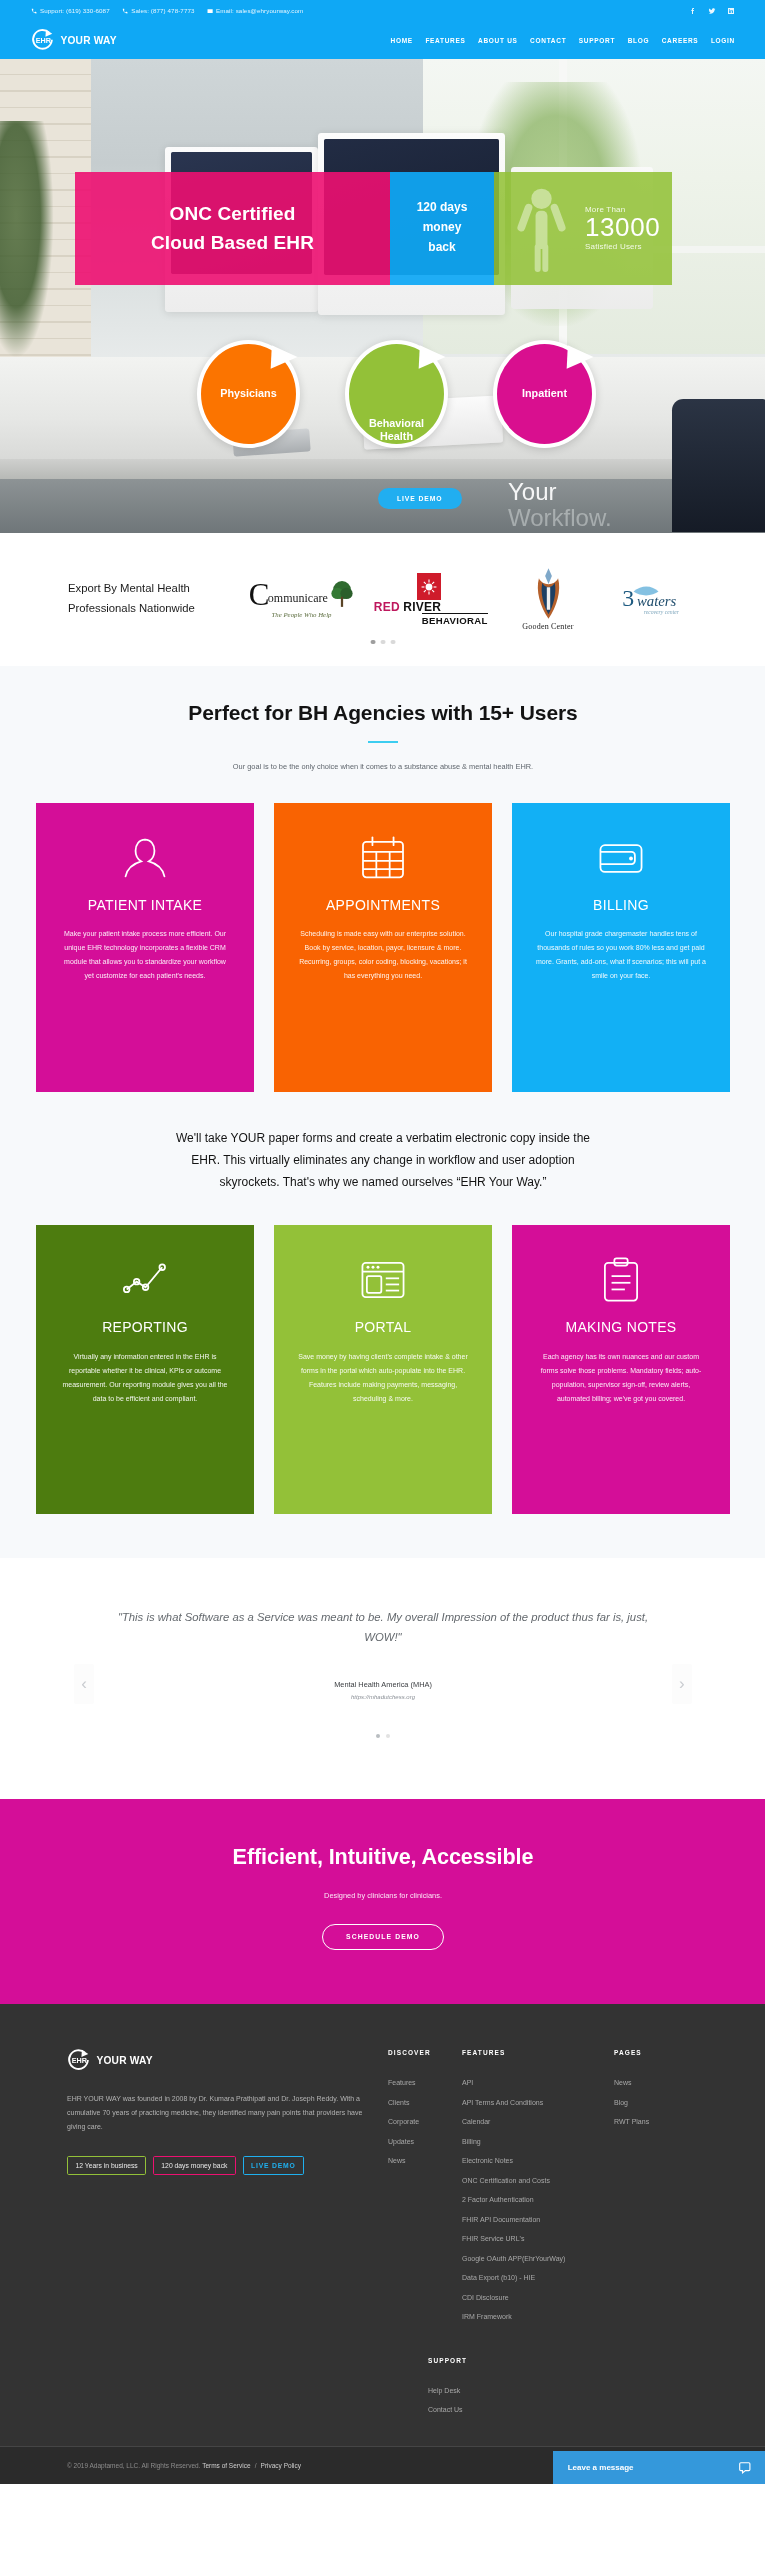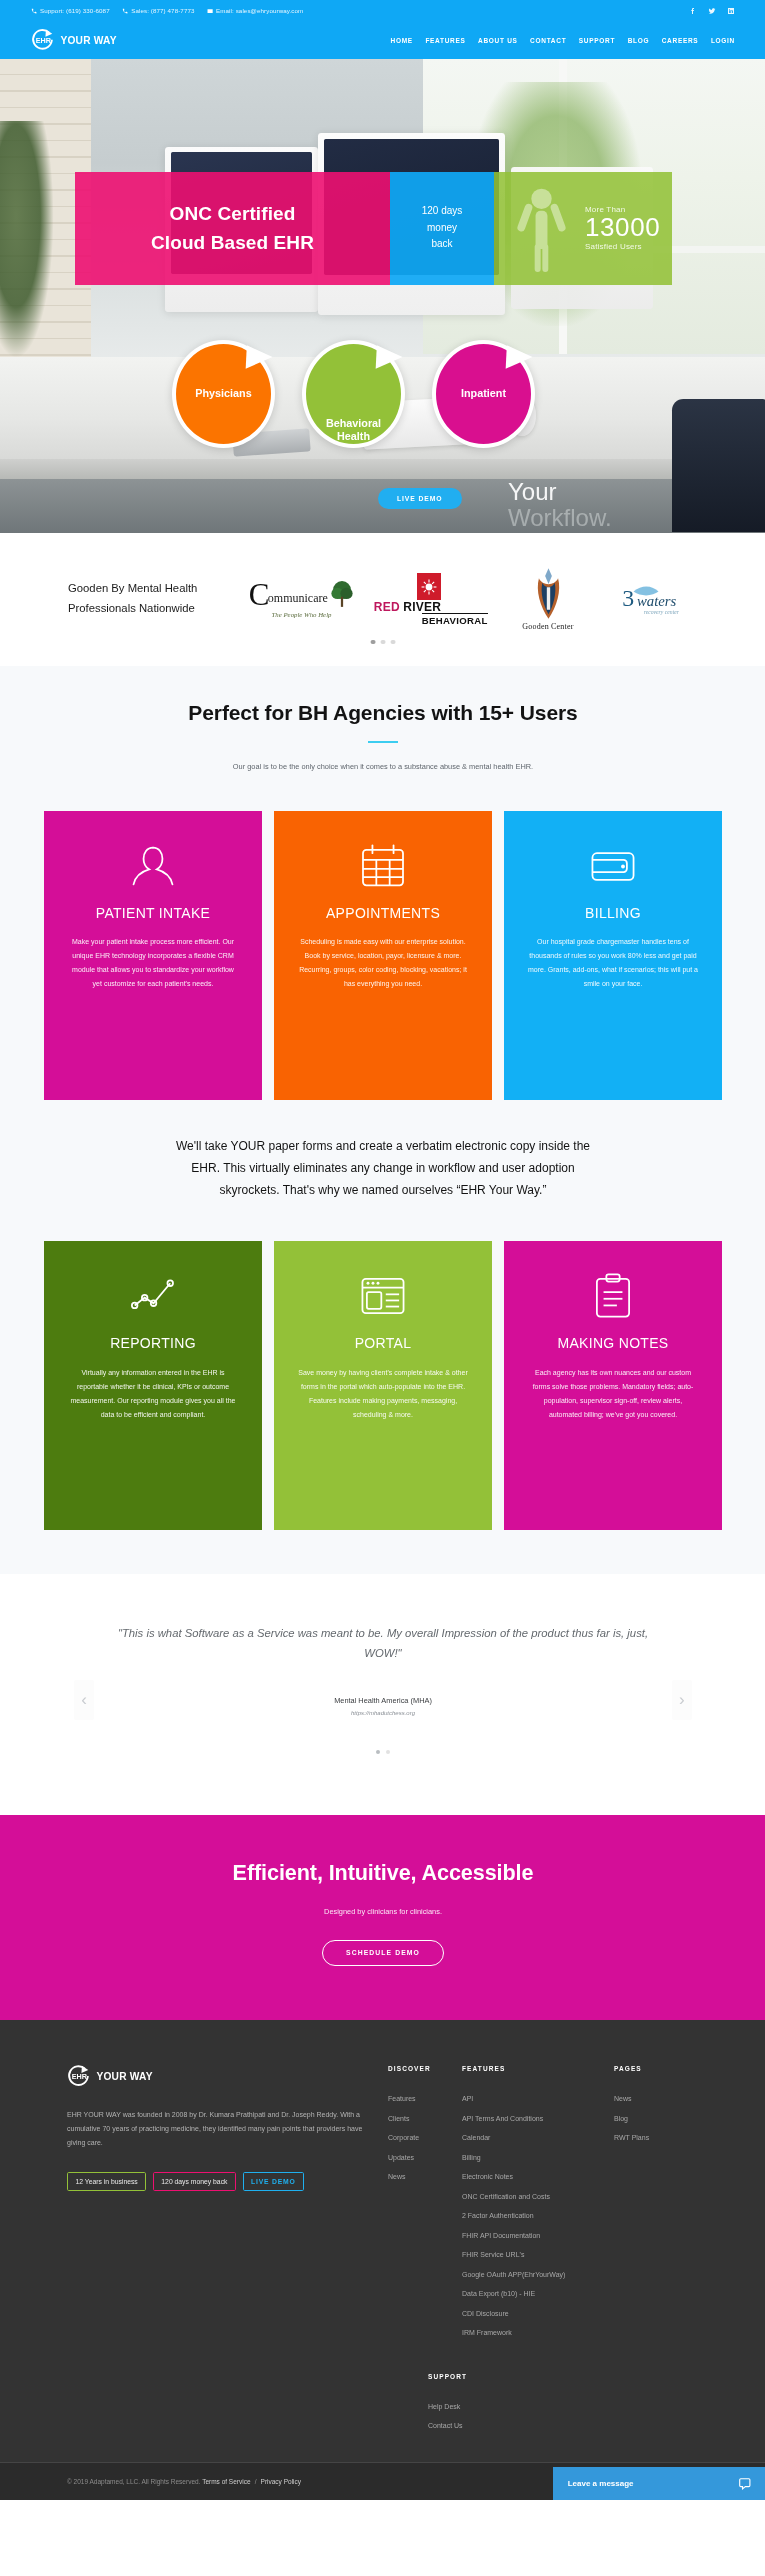--- a/index.html
+++ b/index.html
@@ -110,34 +110,34 @@
   .hero-banners { position:absolute; left:75px; top:113px; display:flex; z-index:3; }
   .hb-pink {
     width: 315px; height: 113px; background: rgba(237,16,113,.9);
     display:flex; align-items:center; justify-content:center;
   }
   .hb-pink-txt { color:#fff; font-size:19px; font-weight:700; line-height:1.55; text-align:center; letter-spacing:0.1px; }
   .hb-blue {
     width: 104px; height: 113px; background: rgba(15,168,245,.93);
     display:flex; align-items:center; justify-content:center;
   }
-  .hb-blue-txt { color:#fff; font-size:10px; font-weight:400; line-height:1.65; text-align:center; }
+  .hb-blue-txt { color:#fff; font-size:12px; font-weight:700; line-height:1.65; text-align:center; }
   .hb-green {
     width: 178px; height: 113px; background: rgba(147,193,56,.88);
     display:flex; align-items:center; position:relative;
   }
   .hb-person { position:absolute; left:21.6px; top:12.5px; width:51px; height:90px; opacity:.55; }
   .hb-person svg { width:51px; height:90px; fill:#eaf5d6; }
   .hb-green-inner { margin-left:91px; text-align:left; }
   .hb-more { color:#f2f9e6; font-size:8px; letter-spacing:0.2px; }
   .hb-num { color:#fff; font-size:26px; font-weight:400; line-height:1.05; letter-spacing:0.6px; }
   .hb-sat { color:#f2f9e6; font-size:8px; letter-spacing:0.2px; }
 
   
-  .hero-circles { position:absolute; left:172px; top:281px; display:flex; gap:27px; z-index:4; }
+  .hero-circles { position:absolute; left:197px; top:281px; display:flex; gap:45px; z-index:4; }
   .circ-wrap { position:relative; width:103px; height:108px; }
   .circ {
     position:absolute; inset:0; border-radius:50%;
     border:4px solid #fff; display:flex; align-items:center; justify-content:center;
     box-shadow:0 1.7px 8px rgba(0,0,0,.16);
   }
   .circ-label { color:#fff; font-size:10.8px; font-weight:700; text-align:center; line-height:1.25; padding:0 4.5px; }
   .circ-arrow { position:absolute; right:-1.1px; top:3.4px; width:35px; height:35px; }
   .circ-arrow svg { width:35px; height:35px; }
   .c-orange { background:#fb7400; }
@@ -195,21 +195,21 @@
   .tdot.on { background:#9e9e9e; }
 
   
   .perfect { background:#f7f9fb; padding: 35px 0 44px; }
   .perfect h2 {
     text-align:center; font-size:21px; font-weight:700; color:#131313; letter-spacing:-0.1px;
   }
   .rule { width:29.5px; height:1.7px; background:#3ccdf0; margin:16.5px auto 0; }
   .perfect-sub { text-align:center; font-size:7.4px; color:#5f666d; margin-top:19px; }
 
-  .cards { display:flex; justify-content:center; gap:12px; margin-top:40px; }
+  .cards { display:flex; justify-content:center; gap:20px; margin-top:32px; }
   .card { width:218px; height:289px; padding:25px 23px 0; text-align:center; color:#fff; }
   .card-icon { height:60px; display:flex; align-items:center; justify-content:center; }
   .card-icon svg { stroke:#fff; fill:none; stroke-width:3.2; }
   .card h3 { font-size:14px; font-weight:400; letter-spacing:0.3px; margin-top:9px; }
   .card p { font-size:7px; line-height:2.0; margin-top:14.7px; color:rgba(255,255,255,.93); }
   .bg-magenta { background:#d40e98; }
   .bg-orange  { background:#f96302; }
   .bg-blue    { background:#12b0f5; }
   .bg-rose    { background:#4d7c0f; }
   .bg-green   { background:#93c138; }
@@ -461,21 +461,21 @@
     <button class="live-demo-hero">LIVE DEMO</button>
 
     <div class="hero-word">
       <span>Your</span><br>
       <span class="w2">Workflow.</span>
     </div>
   </div>
 
   <div class="trusted">
     <div class="trusted-title">
-      <span>Gooden By Mental Health</span><br>
+      <span>Export By Mental Health</span><br>
       <span>Professionals Nationwide</span>
     </div>
     <div class="logos">
       <div class="logo-item lg-comm">
         <div class="cc-row">
           <span class="cc-C">C</span>
           <span class="cc-word">ommunicare</span>
           <span class="cc-tree"><svg viewBox="0 0 42 50">
                 <ellipse cx="21" cy="18" rx="16" ry="16" fill="#2f6a2f"></ellipse>
                 <ellipse cx="13" cy="24" rx="11" ry="10" fill="#357a35"></ellipse>

